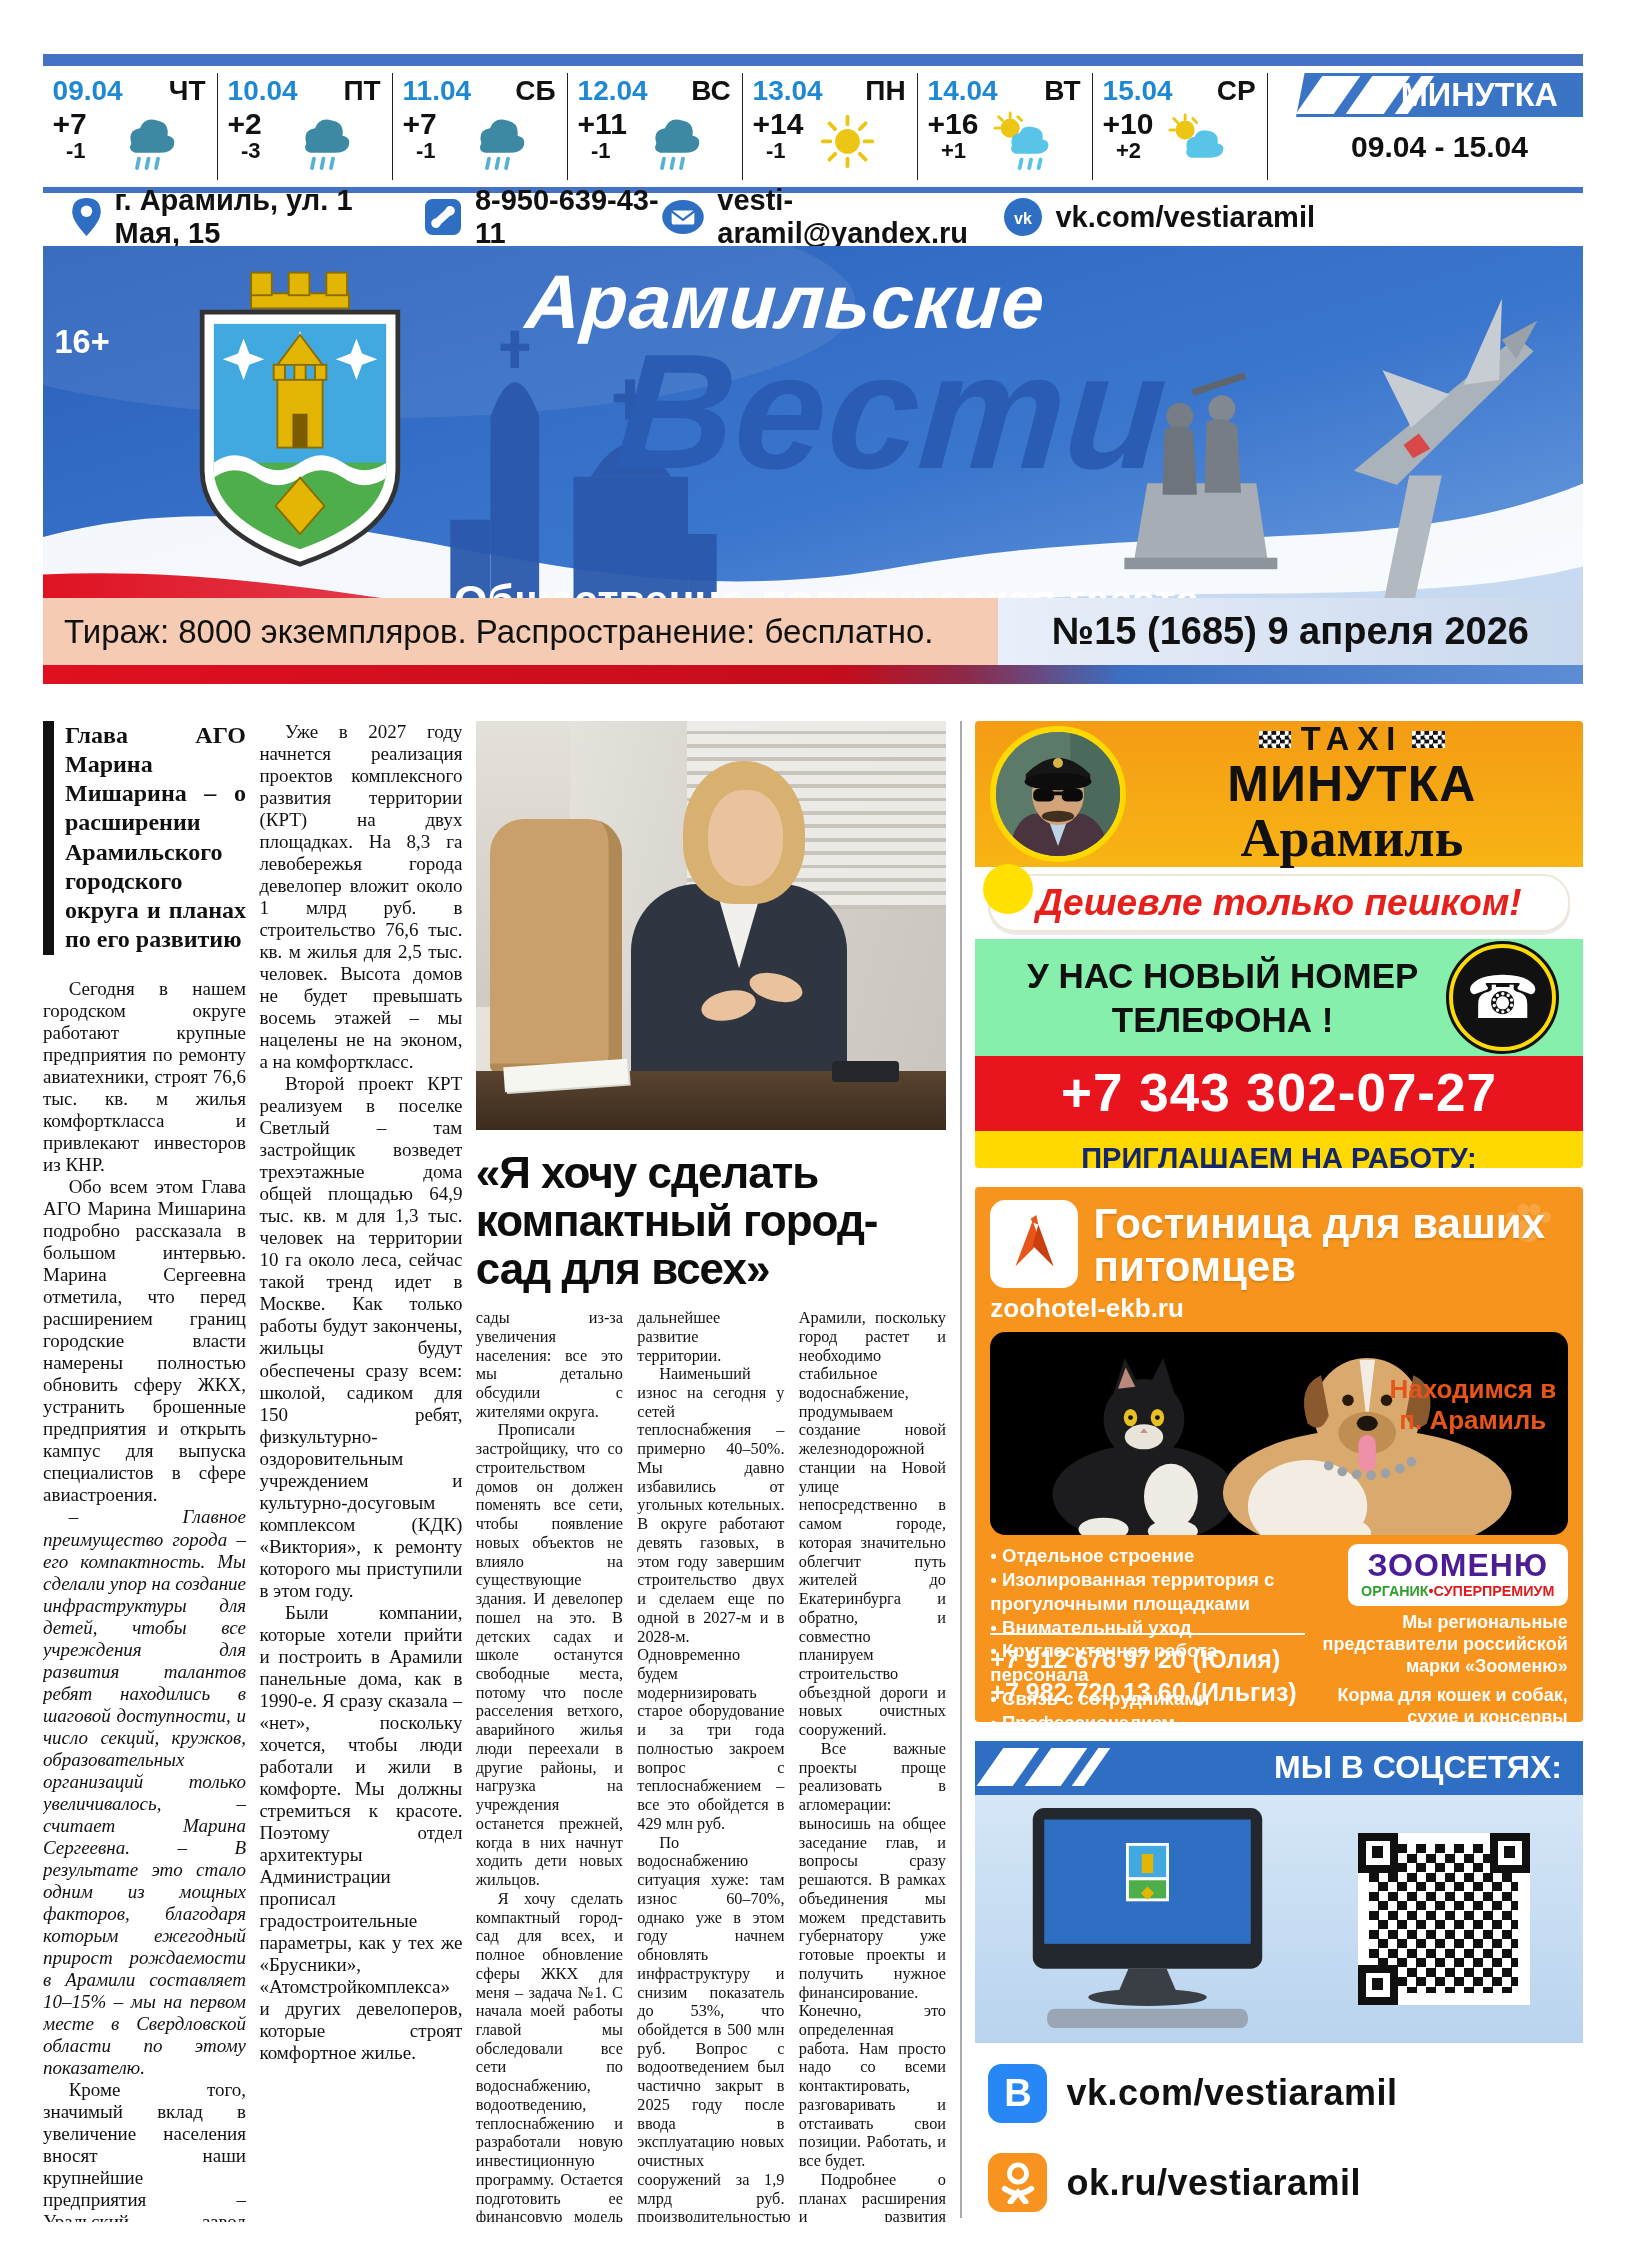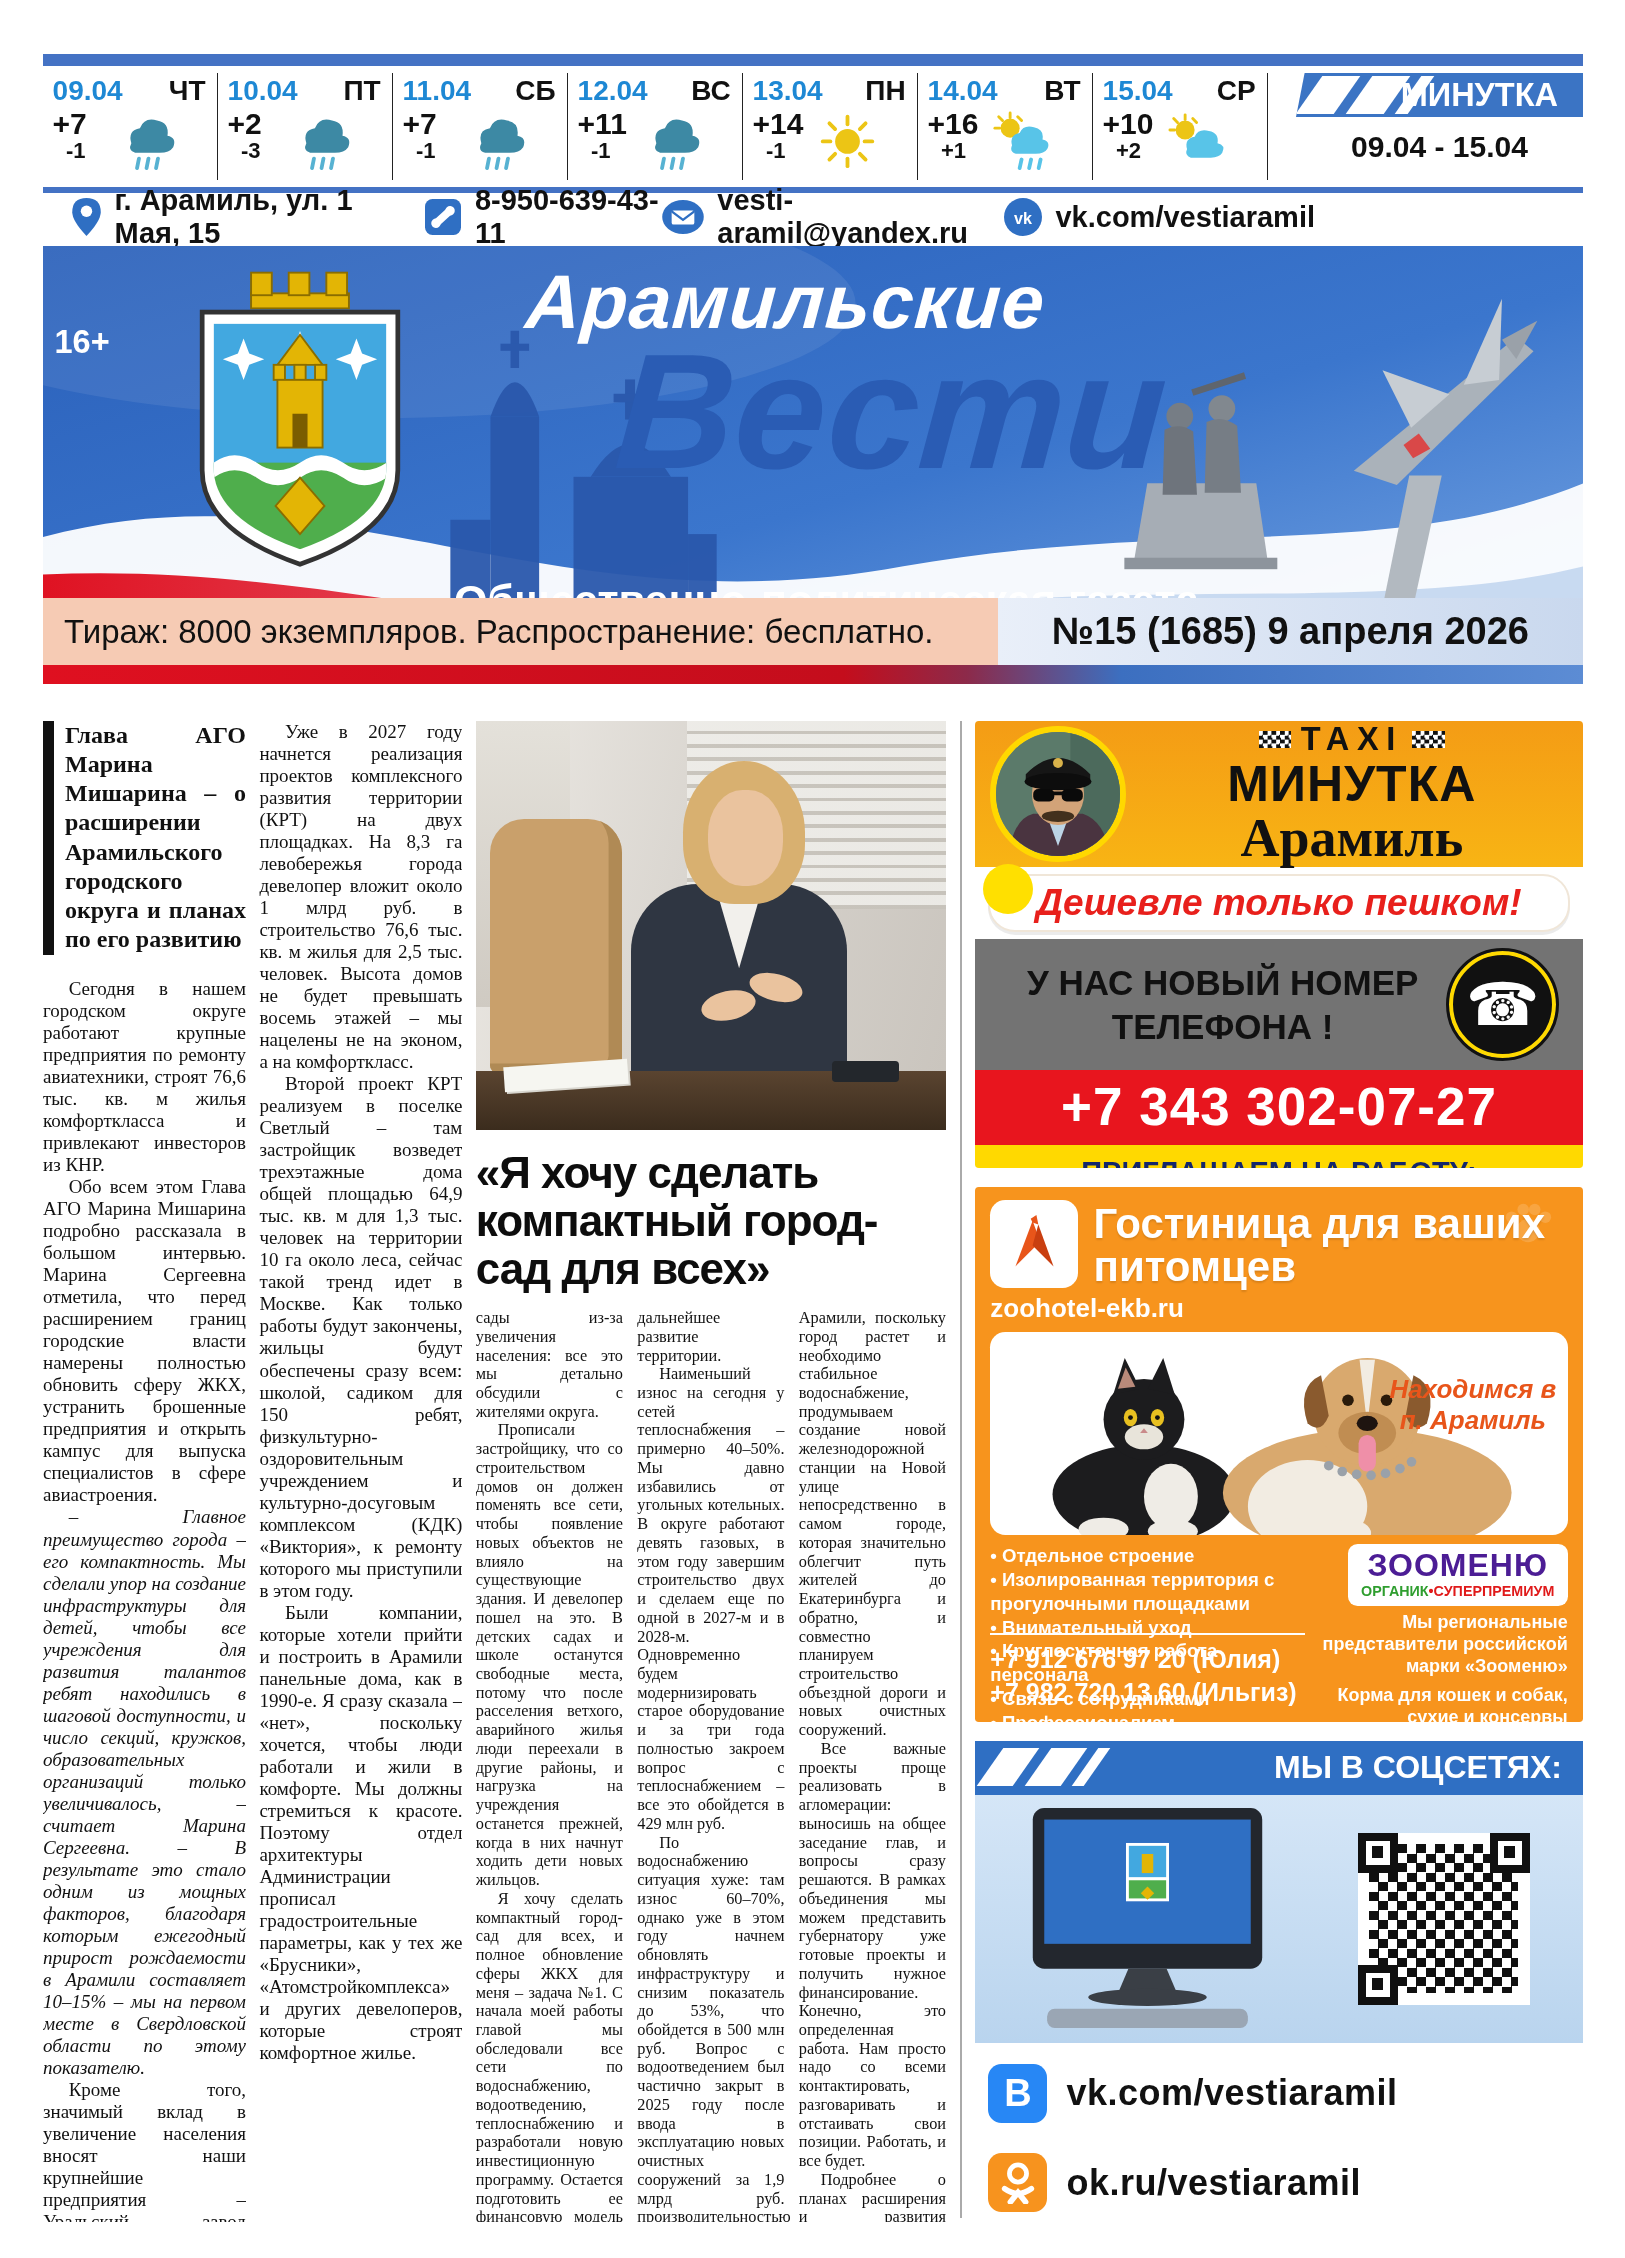--- a/index.html
+++ b/index.html
@@ -86,33 +86,33 @@
   .taxi-top { height:161px; background:linear-gradient(180deg,#f49c15,#f8b414); display:flex; align-items:center; padding:0 15.3px; gap:9.6px; }
   .driver { width:136px; height:136px; border-radius:50%; border:6.7px solid #ffd800; overflow:hidden; flex:none; position:relative; background:#6d8577; }
   .driver svg { width:100%; height:100%; display:block; }
   .ydot { position:absolute; left:7.6px; top:143px; width:50px; height:50px; border-radius:50%; background:#ffe000; }
   .taxi-brand { flex:1; text-align:center; color:#111; }
   .taxi-word { display:flex; align-items:center; justify-content:center; gap:9.6px; font-weight:900; font-size:32.5px; letter-spacing:7.6px; }
   .checker { width:32.5px; height:17px; background:repeating-conic-gradient(#111 0% 25%, #fff 0% 50%); background-size:8.6px 8.6px; }
   .taxi-minutka { font-weight:900; font-size:50px; letter-spacing:1px; line-height:1.05; }
   .taxi-aramil { font-family:"Liberation Serif", serif; font-weight:bold; font-size:54px; line-height:1.05; }
   .taxi-slogan { margin:7.6px 13.4px; background:#fff; border:2.9px solid #f0e6d8; border-radius:27px; text-align:center; color:#e8201c; font-style:italic; font-weight:900; font-size:37px; padding:5.7px 3.8px; box-shadow:0 2.9px 0 rgba(0,0,0,.08); }
-  .taxi-new { background:#737373; flex:1; display:flex; align-items:center; padding:12px 21px; }
+  .taxi-new { background:#86efac; flex:1; display:flex; align-items:center; padding:5px 21px; }
   .taxi-new-text { flex:1; font-weight:800; font-size:35px; line-height:1.25; color:#111; text-align:center; }
   .phone-badge { width:107px; height:107px; border-radius:50%; background:#111; color:#fff; display:flex; align-items:center; justify-content:center; flex:none; font-family:"DejaVu Sans", sans-serif; font-size:59px; border:4.8px solid #ffd900; outline:3.8px solid #111; margin-right:5.7px; }
   .taxi-phone { background:#e8151e; color:#fff; text-align:center; font-weight:900; font-size:53px; padding:5.7px 0 7.6px; letter-spacing:1px; }
   .taxi-hire { background:#ffd900; color:#13266b; text-align:center; font-weight:800; font-size:29px; line-height:1.3; padding:9.6px 5.7px 11.5px; }
 
   
   .zoo { height:559px; background:#f7941d; border-radius:3.8px; padding:13.4px 15.3px; position:relative; color:#fff; overflow:hidden; }
   .zoo-head { display:flex; gap:15.3px; align-items:flex-start; }
   .zoo-logo { width:88px; height:88px; background:#fff; border-radius:15.3px; display:flex; align-items:center; justify-content:center; flex:none; }
   .zoo-title { font-weight:800; font-size:42px; line-height:1.04; padding-top:1.9px; text-shadow:0 1.9px 1.9px rgba(0,0,0,.12); }
   .zoo-site { font-size:26px; font-weight:bold; margin:3.8px 0 7.6px; }
-  .zoo-photo { height:203px; background:#ffffff; border-radius:15.3px; position:relative; overflow:hidden;font-style:italic; }
+  .zoo-photo { height:203px; background:#000000; border-radius:15.3px; position:relative; overflow:hidden; }
   .zoo-loc { position:absolute; right:11.5px; top:42px; color:#e8551a; font-weight:800; font-size:26px; line-height:1.2; text-align:center; }
   .zoo-bottom { display:flex; margin-top:9.6px; gap:11.5px; }
   .zoo-bullets { width:54%; font-size:18.6px; line-height:1.28; font-weight:bold; }
   .zoo-right { flex:1; display:flex; flex-direction:column; align-items:flex-end; text-align:right; gap:6.7px; }
   .zoomenu-box { background:#fff; border-radius:9.6px; padding:4.8px 13.4px 6.7px; text-align:center; }
   .zoomenu { color:#4c1d95; font-weight:900; font-size:32px; letter-spacing:1px; line-height:1; }
   .zoomenu-sub { font-size:14.3px; font-weight:800; margin-top:1.9px; }
   .zoomenu-sub .org { color:#2f9e2f; }
   .zoomenu-sub .sup { color:#e01a1a; }
   .zoo-small { font-size:18px; font-weight:bold; line-height:1.22; }

